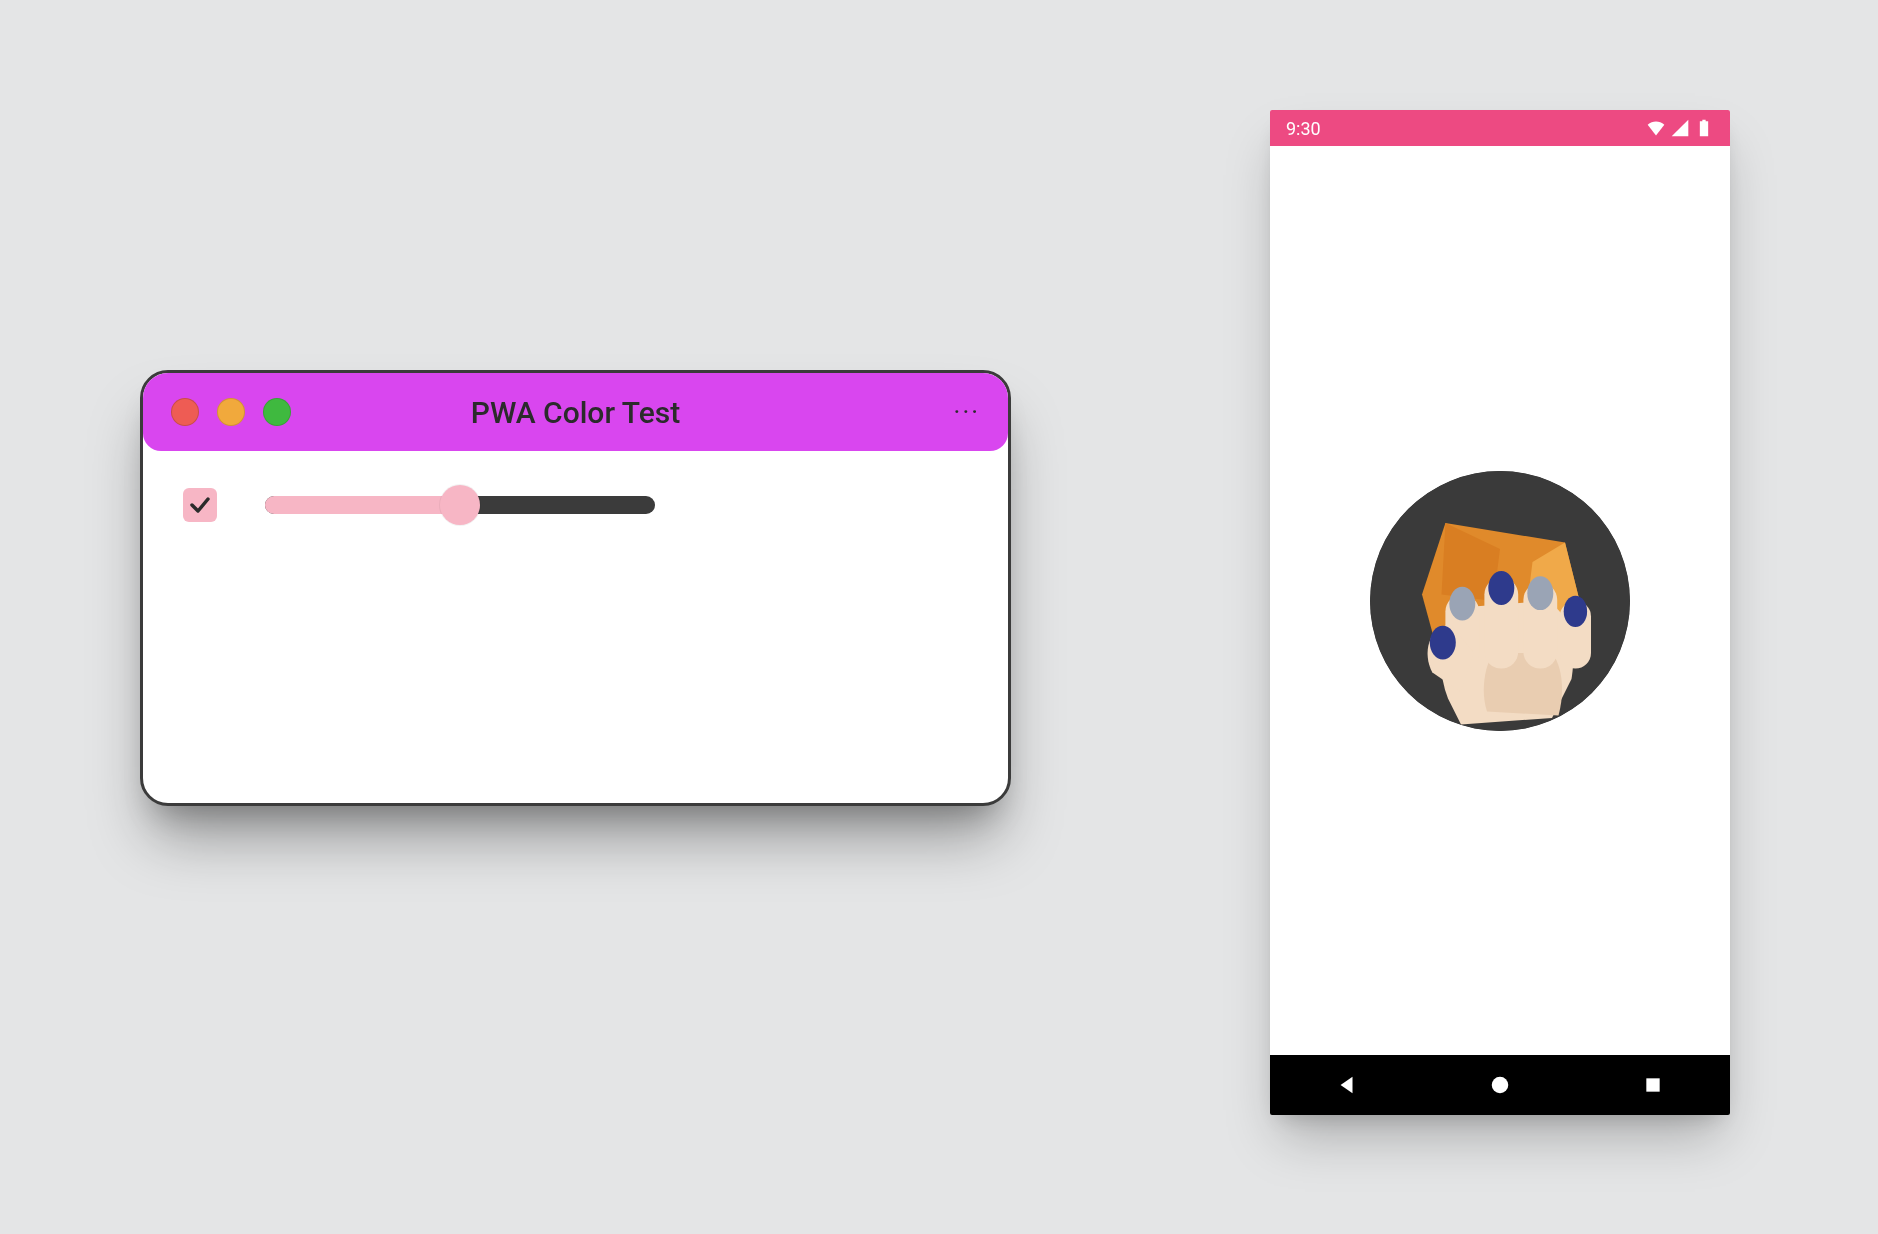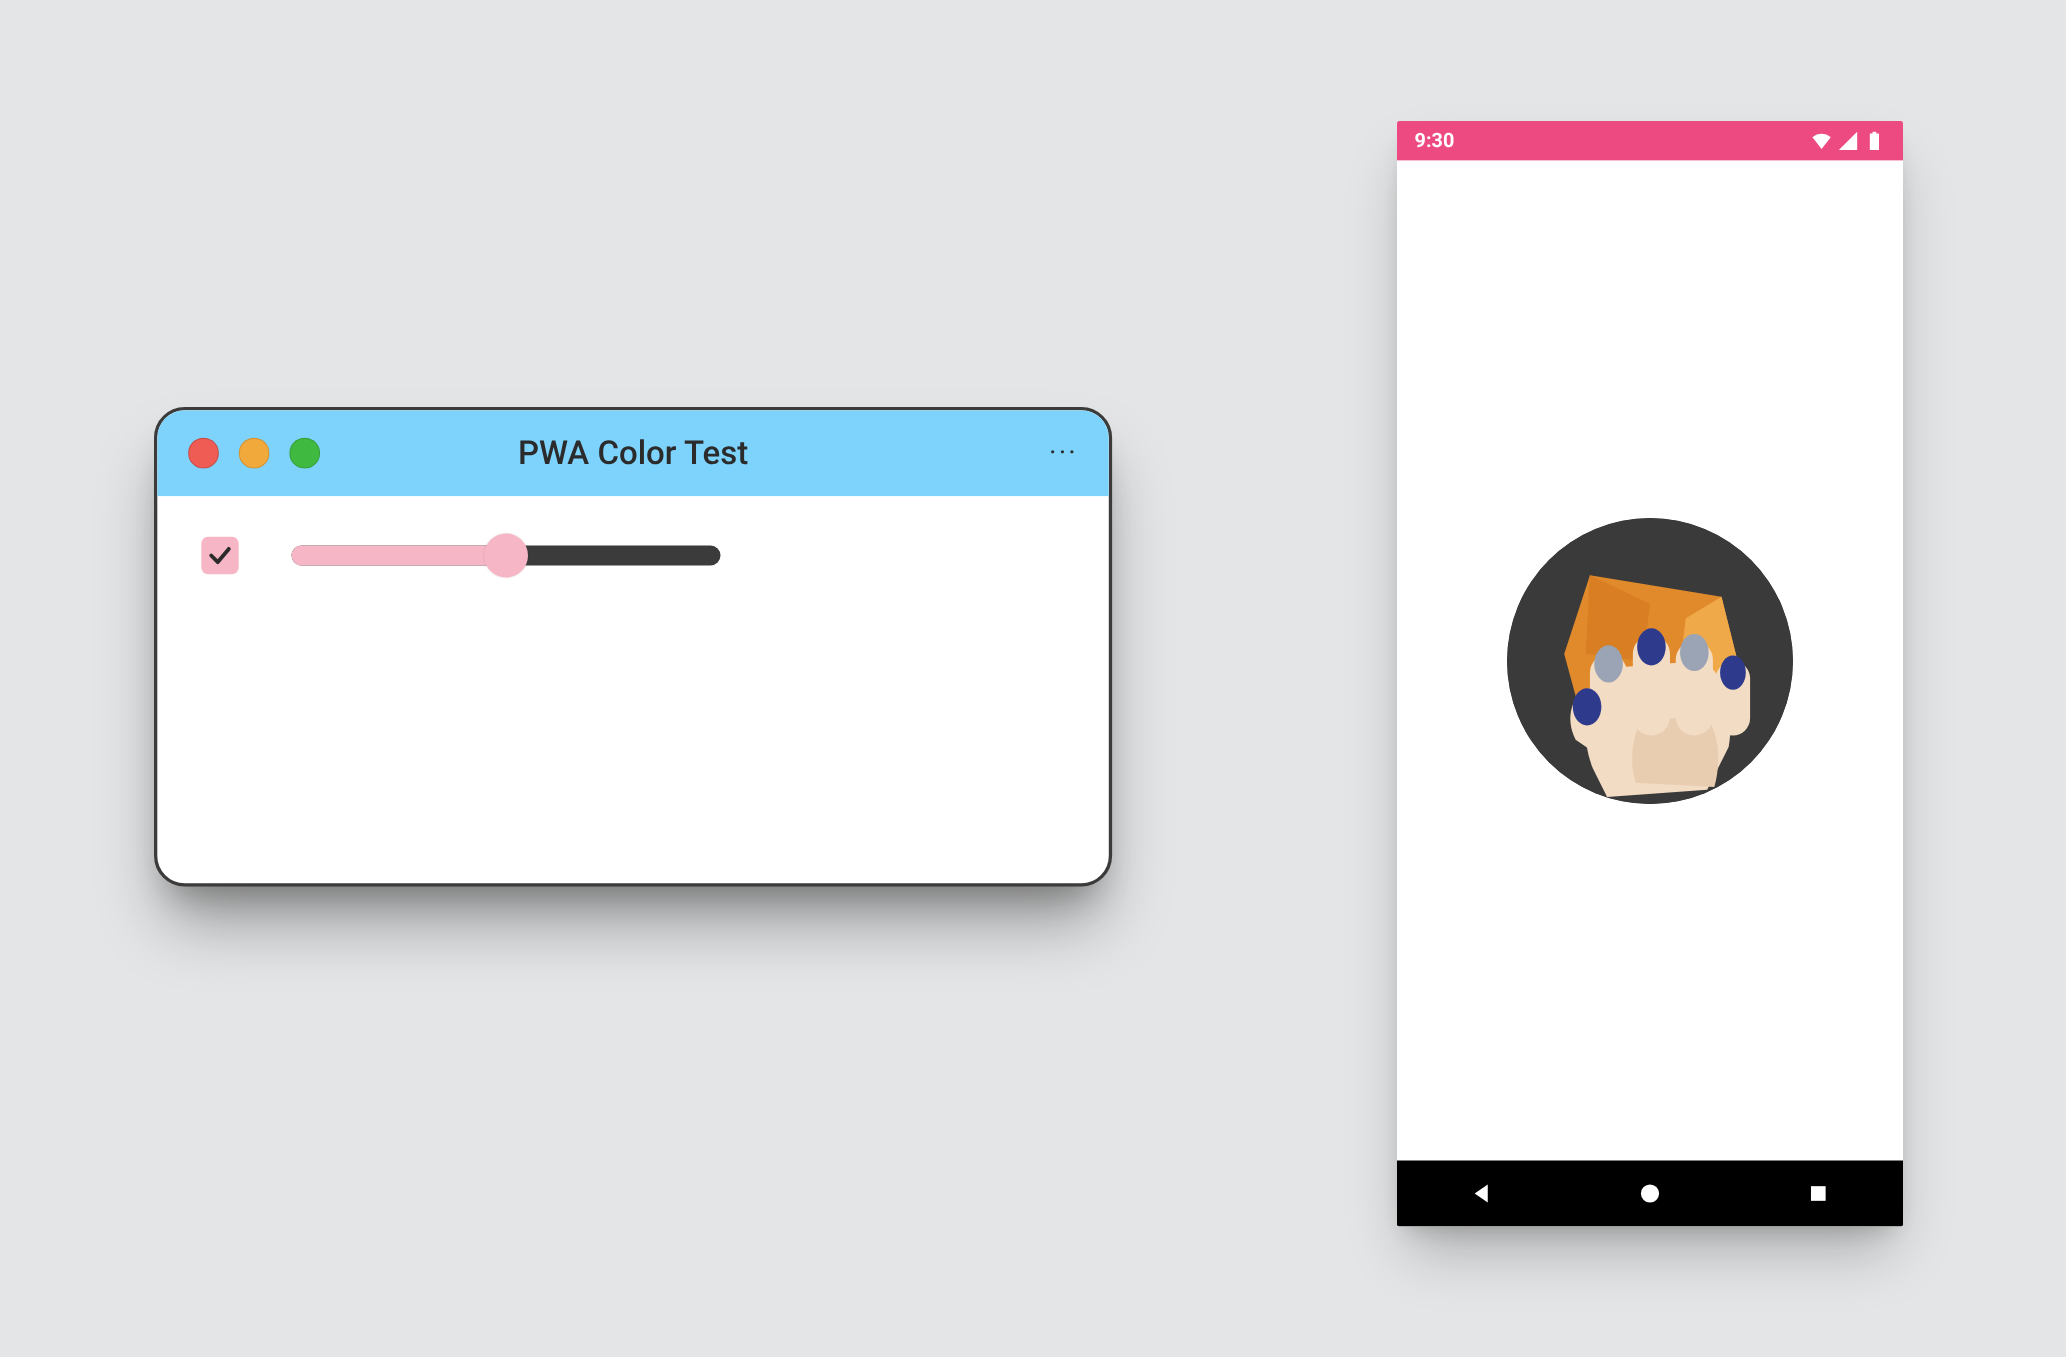--- a/index.html
+++ b/index.html
@@ -131,21 +131,21 @@
     overflow: hidden;
   }
   .statusbar {
     height: 36px;
     display: flex;
     align-items: center;
     justify-content: space-between;
     padding: 0 16px;
     color: #ffffff;
     font-size: 18px;
-    font-weight: 700;
+    font-weight: 400;
   }
   .status-icons { display: flex; gap: 4px; align-items: center; }
   .status-icons svg { width: 20px; height: 20px; fill: #fff; }
 
   .phone-body {
     flex: 1;
     background: #ffffff;
     display: flex;
     align-items: center;
     justify-content: center;
@@ -176,21 +176,21 @@
     cursor: pointer;
   }
   .navbar svg { fill: #ffffff; }
 </style>
 </head>
 <body>
 
 <div class="stage" id="stage" style="transform: scale(1);">
 
   <div class="mac-window">
-    <div class="mac-titlebar" id="mac-titlebar" style="background: #7dd3fc;">
+    <div class="mac-titlebar" id="mac-titlebar" style="background: #d946ef; border-radius: 18px;">
       <div class="traffic-lights">
         <div class="dot dot-red"></div>
         <div class="dot dot-yellow"></div>
         <div class="dot dot-green"></div>
       </div>
       <div class="mac-title">PWA Color Test</div>
       <div class="mac-menu">···</div>
     </div>
 
     <div class="mac-content">

